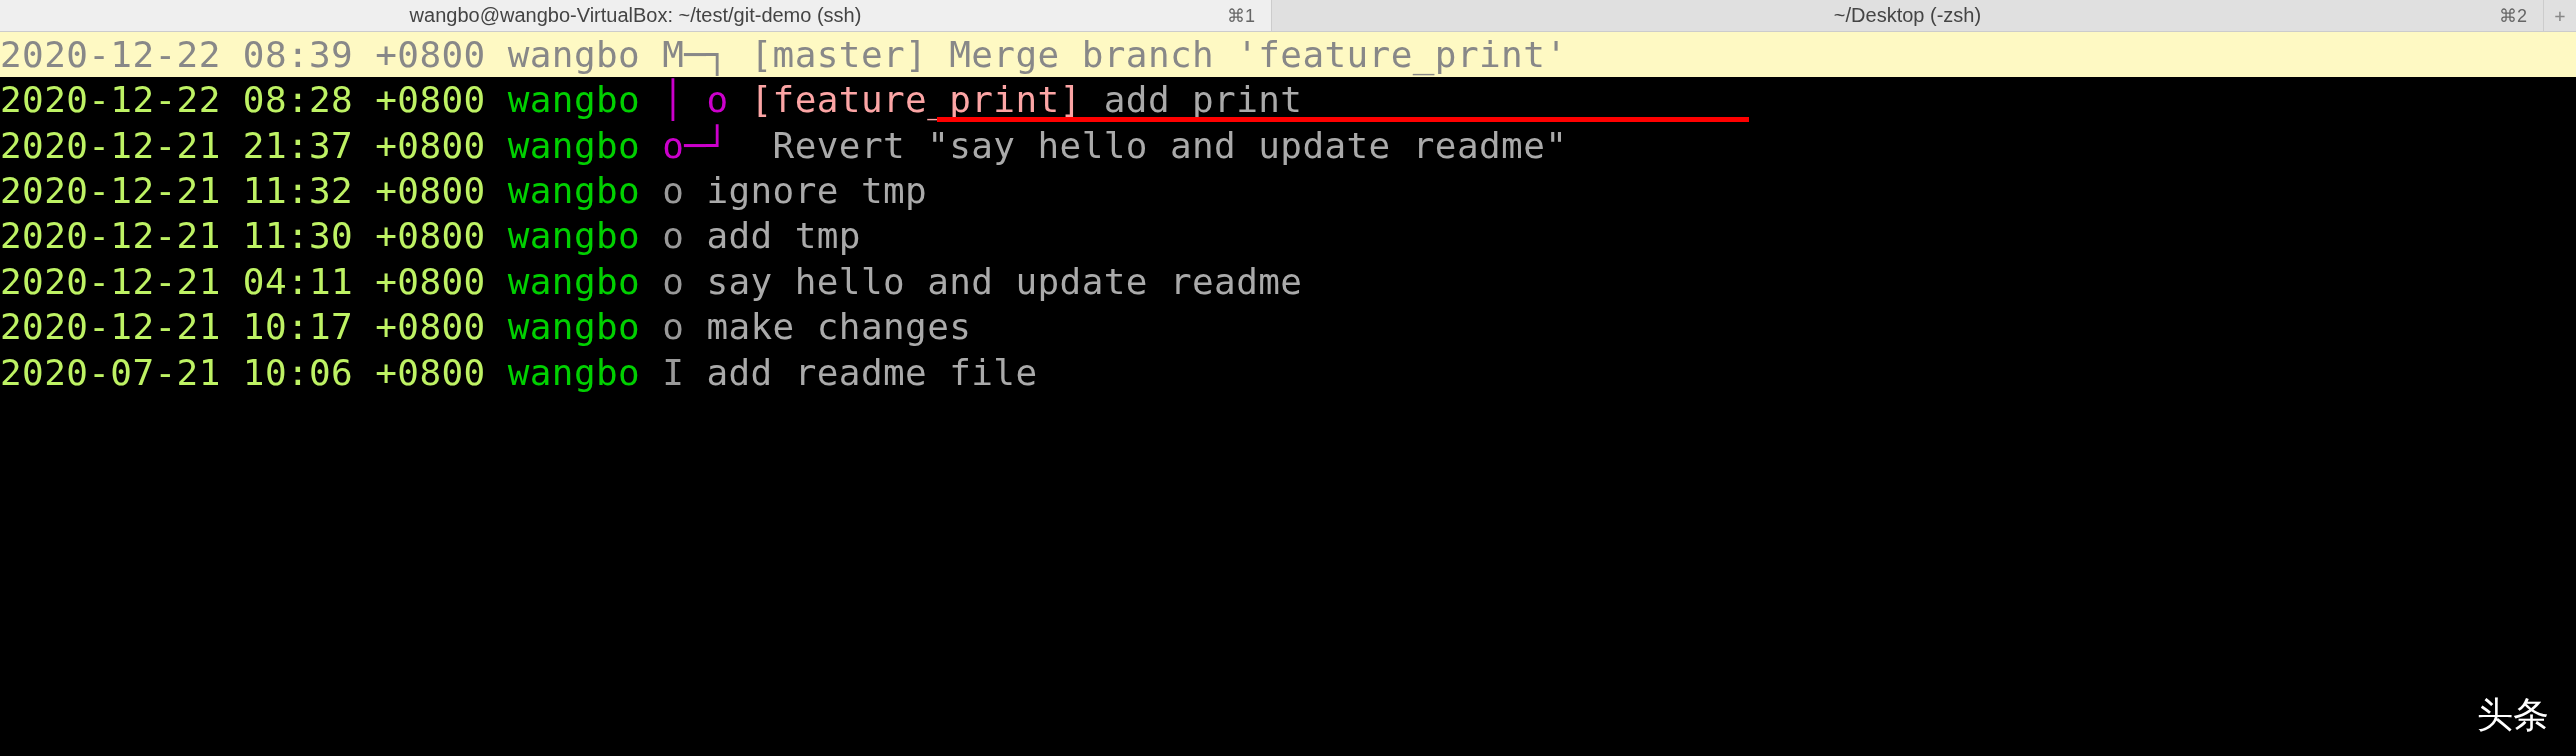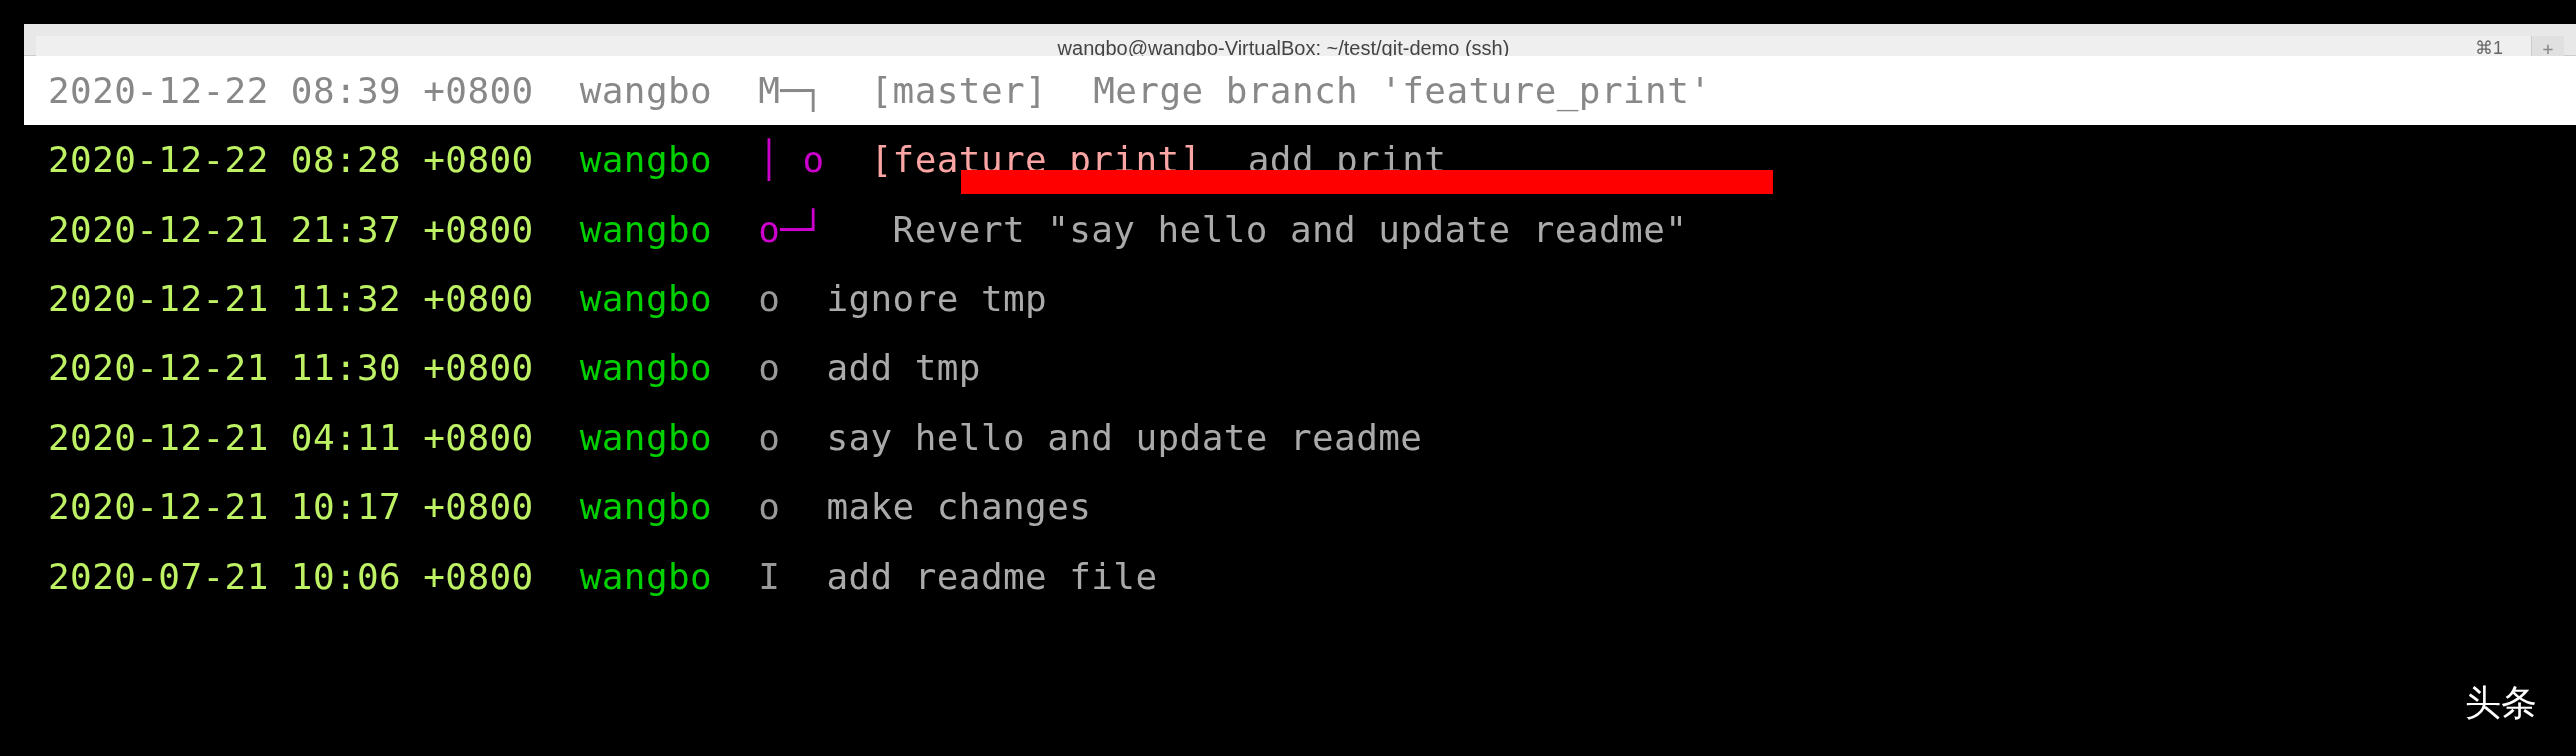--- a/index.html
+++ b/index.html
@@ -1,17 +1,17 @@
 <!DOCTYPE html>
 <html style="font-size:14.3px"><head>
   <meta charset="utf-8">
   <style>
     * {
       margin: 0;
-      padding: 12px;
+      padding: 0;
       box-sizing: border-box;
     }
     body {
       font-family: 'Menlo', 'Monaco', 'Consolas', monospace;
       background: #000;
       width: 2576px;
       height: 756px;
       overflow: hidden;
       position: relative;
     }
@@ -55,21 +55,21 @@
       padding: 0;
       font-size: 36px;
       line-height: 1.26;
       letter-spacing: 0.4px;
     }
     .log-line {
       white-space: pre;
       position: relative;
     }
     .log-line.highlighted {
-      background: #ffffff;
+      background: #fef9c3;
     }
     .date { color: #bef264; }
     .author { color: #00d000; }
     .graph { color: #999; }
     .branch-master { color: #aaa; }
     .branch-feature { color: #fca5a5; }
     .msg { color: #aaa; }
     .highlighted .date { color: #888; }
     .highlighted .author { color: #888; }
     .highlighted .graph { color: #888; }
@@ -105,20 +105,24 @@
     }
   </style>
 </head>
 <body>
 
 <div class="tab-bar">
   <div class="tab active">
     <span>wangbo@wangbo-VirtualBox: ~/test/git-demo (ssh)</span>
     <span class="tab-shortcut">⌘1</span>
   </div>
+  <div class="tab">
+    <span>~/Desktop (-zsh)</span>
+    <span class="tab-shortcut">⌘2</span>
+  </div>
   <div class="tab-add">
     <span>+</span>
   </div>
 </div>
 
 <div class="terminal" id="terminal">
     <div class="log-line highlighted"><span class="date">2020-12-22 08:39 +0800</span> <span class="author">wangbo</span> <span class="graph">M─┐</span> <span class="branch-master">[master]</span> <span class="msg">Merge branch 'feature_print'</span></div>
     <div class="log-line"><span class="date">2020-12-22 08:28 +0800</span> <span class="author">wangbo</span> <span class="merge-graph">│ o</span> <span class="branch-feature">[feature_print]</span> <span class="msg">add print</span><span class="underline-red"></span></div>
     <div class="log-line"><span class="date">2020-12-21 21:37 +0800</span> <span class="author">wangbo</span> <span class="merge-graph">o─┘</span> <span class="msg"> Revert "say hello and update readme"</span></div>
     <div class="log-line"><span class="date">2020-12-21 11:32 +0800</span> <span class="author">wangbo</span> <span class="graph">o</span> <span class="msg">ignore tmp</span></div>

